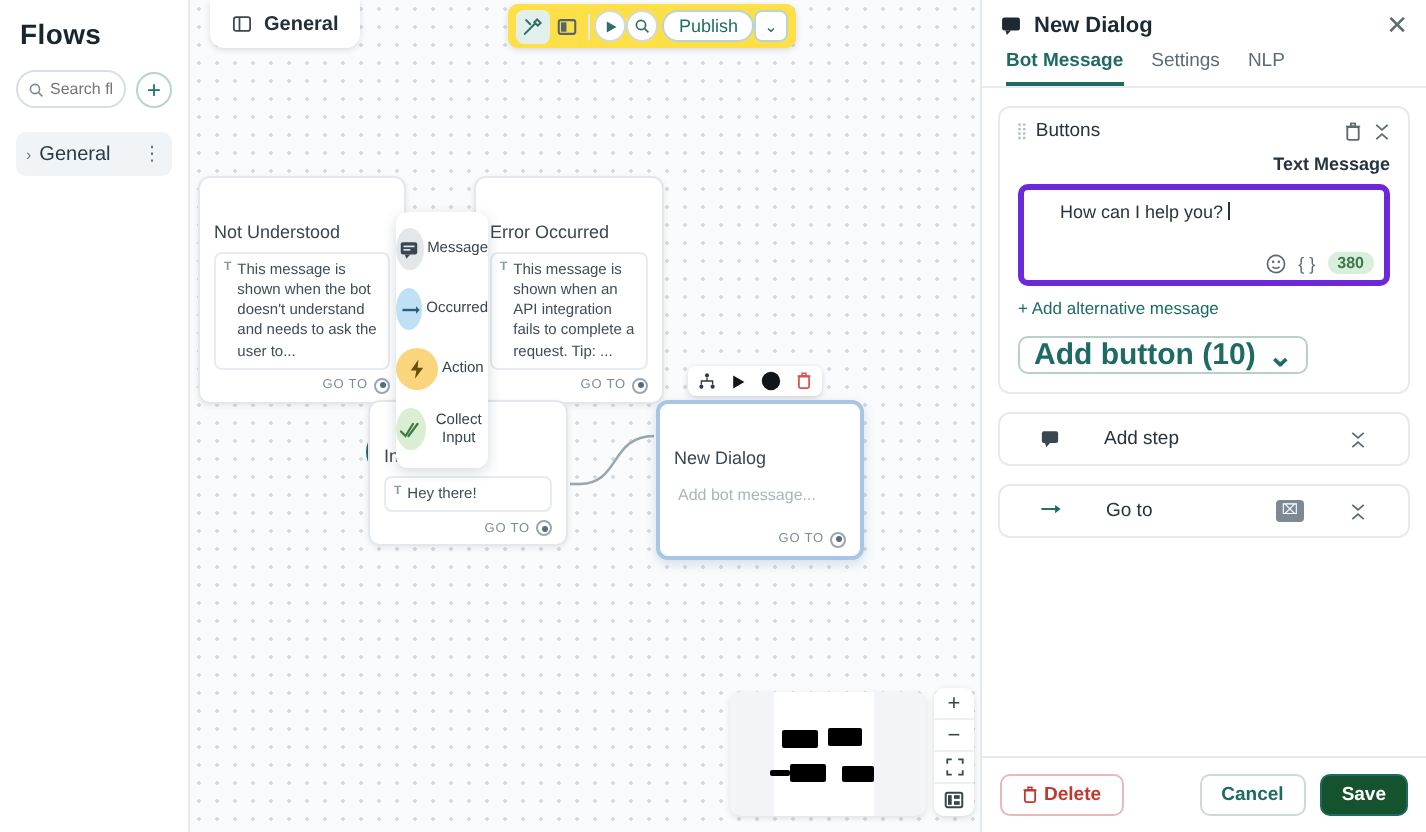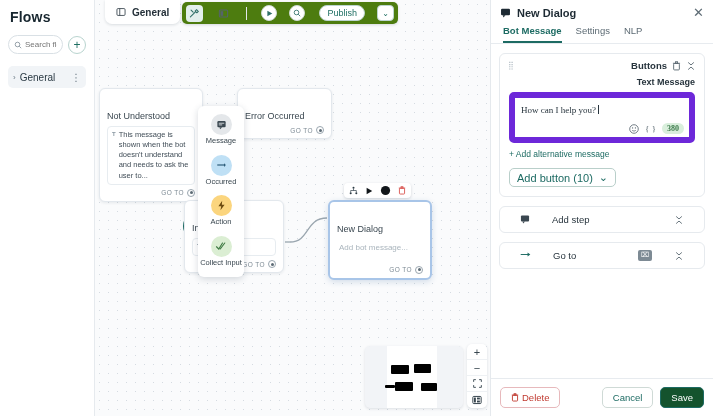--- a/index.html
+++ b/index.html
@@ -27,22 +27,22 @@
 
   
   .canvas-wrap { flex:1; position:relative; background:#fafbfc; overflow:hidden; }
   .dots-bg { position:absolute; inset:0;
       background-image: radial-gradient(#d5dbe1 0.8px, transparent 0.9px);
       background-size: 9px 9px; }
 
   .flow-chip { position:absolute; left:10px; top:0px; height:24px; background:#fff; border-radius:0 0 7px 7px;
       box-shadow:0 1px 3px rgba(20,40,60,.14); display:flex; align-items:center; gap:6px; padding:0 11px; font-size:10px; font-weight:bold; color:#243039; cursor:pointer;}
 
-  .top-tools { position:absolute; right:92px; top:2px; height:22px; background:#4d7c0f; border-radius:5px; box-shadow:0 1px 3px rgba(20,40,60,.16);
-      display:flex; align-items:center; gap:12px; padding:0 4px; }
+  .top-tools { position:absolute; right:92px; top:2px; height:22px; background:#fde047; border-radius:5px; box-shadow:0 1px 3px rgba(20,40,60,.16);
+      display:flex; align-items:center; gap:0; padding:0 4px; }
   .tt-btn { width:17px; height:17px; border-radius:4px; display:flex; align-items:center; justify-content:center; cursor:pointer; color:#2f6f68; }
   .tt-btn.active { background:#e3efed; }
   .tt-sep { width:1px; height:13px; background:#e2e7eb; margin:0 2px; }
   .tt-round { width:16px; height:16px; border:1px solid #cfdad4; border-radius:50%; display:flex;align-items:center;justify-content:center; color:#2f6f68; cursor:pointer; background:#fff;}
   .publish-btn { height:16px; border:1px solid #bcd4cf; border-radius:8px; padding:0 7px; font-size:9px; color:#1f6f63; display:flex; align-items:center; cursor:pointer; background:#fff; margin-left:2px;}
   .publish-caret { width:17px; height:16px; border:1px solid #bcd4cf; border-radius:4px; display:flex;align-items:center;justify-content:center; font-size:8px; color:#1f6f63; cursor:pointer; background:#fff;}
 
   
   .node { position:absolute; background:#fff; border:1px solid #e3e8ed; border-radius:6px; box-shadow:0 1px 3px rgba(25,45,65,.09); padding:22px 7px 4px 7px;}
   .node.sel { border:2px solid #a8c5e8; box-shadow:0 2px 6px rgba(40,90,150,.18); }
@@ -59,21 +59,21 @@
 
   
   .node-toolbar { position:absolute; display:flex; align-items:center; gap:7px; background:#fff; border-radius:4px; box-shadow:0 1px 3px rgba(20,40,60,.18); padding:2px 5px; }
   .node-toolbar div { cursor:pointer; display:flex; align-items:center; }
 
   
   .start-nub { position:absolute; left:88px; top:213px; width:26px; height:26px; border-radius:13px; background:#1d6b63; }
 
   
   .palette { position:absolute; left:103px; top:106px; width:46px; background:#fff; border-radius:6px; box-shadow:0 2px 7px rgba(25,45,65,.18); padding:8px 0 9px 0; display:flex; flex-direction:column; align-items:center; gap:9px; z-index:5;}
-  .pal-item { display:flex; flex-direction:column; align-items:center; gap:2px; cursor:pointer; width:100%;}
+  .pal-item { display:flex; align-items:center; gap:2px; cursor:pointer; width:100%;}
   .pal-ic { width:21px; height:21px; border-radius:50%; display:flex; align-items:center; justify-content:center; font-size:10px;}
   .pal-lb { font-size:7.5px; color:#39464f; text-align:center; line-height:1.15;}
 
   
   .minimap { position:absolute; right:27px; bottom:8px; width:98px; height:62px; background:#f2f4f7; border-radius:5px; box-shadow:0 1px 3px rgba(20,40,60,.13); overflow:hidden;}
   .mm-view { position:absolute; left:22px; top:0; width:50px; height:62px; background:#fff;}
   .mm-node { position:absolute; background:#000; border-radius:1px;}
   .zoom-ctl { position:absolute; right:3px; bottom:8px; width:20px; background:#fff; border-radius:5px; box-shadow:0 1px 3px rgba(20,40,60,.15); display:flex; flex-direction:column; align-items:center; }
   .zc-btn { width:20px; height:16px; display:flex; align-items:center; justify-content:center; font-size:11px; color:#38464f; cursor:pointer; border-bottom:1px solid #eef1f4;}
   .zc-btn:last-child{border-bottom:0;}
@@ -86,38 +86,38 @@
   .panel-head { display:flex; align-items:center; padding:6px 9px 0 9px; gap:6px;}
   .panel-title { font-size:11px; font-weight:bold; color:#1d2a33; flex:1;}
   .panel-close { font-size:13px; color:#5d6b74; cursor:pointer; line-height:1;}
   .tabs { display:flex; gap:14px; padding:6px 12px 0 12px; border-bottom:1px solid #e7ebef;}
   .tab { font-size:9.5px; color:#5d6b74; padding-bottom:5px; cursor:pointer; border-bottom:2px solid transparent;}
   .tab.active { color:#1d6b63; font-weight:bold; border-bottom-color:#1d6b63;}
   .panel-body { flex:1; overflow:hidden; padding:9px 8px 0 8px; }
 
   .card { border:1px solid #e6eaee; border-radius:6px; background:#fff; margin-bottom:9px;}
   .card-head { display:flex; align-items:center; gap:5px; padding:6px 8px;}
-  .card-title { font-size:9.5px; font-weight:bold; color:#27343d; flex:1;text-align:right;}
+  .card-title { font-size:9.5px; font-weight:normal; color:#27343d; flex:1;}
   .grip { color:#b3bdc5; font-size:8px; letter-spacing:-1px; cursor:grab;}
   .card-ic { color:#5d6b74; cursor:pointer; display:flex; align-items:center;}
   .card-body { padding:0 9px 9px 9px;}
   .field-label { font-size:9px; font-weight:bold; color:#27343d; margin-bottom:5px;text-align:right;}
-  .textarea { border:6px solid #6d28d9; border-radius:5px; height:51px; padding:5px 6px; position:relative;font-family:Liberation Serif, serif; }
+  .textarea { border:3px solid #6d28d9; border-radius:5px; height:51px; padding:5px 18px; position:relative; }
   .ta-text { font-size:9px; color:#27343d;}
   .caret { display:inline-block; width:1px; height:9px; background:#27343d; vertical-align:-1px; margin-left:2px;}
   .ta-tools { position:absolute; right:5px; bottom:3px; display:flex; align-items:center; gap:6px;}
   .ta-tools .ic { color:#5d6b74; font-size:9px; cursor:pointer;}
   .counter { background:#d9efdc; color:#3b7a4a; border-radius:8px; font-size:8px; padding:1px 5px; font-weight:bold;}
   .add-alt { font-size:8.5px; color:#1d6b63; margin-top:6px; cursor:pointer;}
-  .add-btn-sel { margin-top:9px; height:19px; border:1px solid #b9cfca; border-radius:5px; display:inline-flex; align-items:center; gap:6px; padding:0 7px; font-size:11px; color:#1d6b63; font-weight:normal; cursor:pointer;}
+  .add-btn-sel { margin-top:9px; height:19px; border:1px solid #b9cfca; border-radius:5px; display:inline-flex; align-items:center; gap:6px; padding:0 7px; font-size:15px; color:#1d6b63; font-weight:bold; cursor:pointer;}
   .row-card { border:1px solid #e6eaee; border-radius:6px; display:flex; gap:22px; padding:7px 20px; margin-bottom:9px; cursor:pointer;}
   .row-card .lbl { flex:1; font-size:9.5px; color:#27343d;}
   .kbd { background:#7d8a94; color:#fff; border-radius:2px; font-size:7px; padding:1px 3px;}
   .panel-foot { border-top:1px solid #e7ebef; padding:8px 9px; display:flex; align-items:center; gap:7px;}
-  .btn { height:21px; border-radius:5px; font-size:9.5px; display:flex; align-items:center; justify-content:center; cursor:pointer; padding:0 10px; font-weight:normal;}
+  .btn { height:21px; border-radius:5px; font-size:9.5px; display:flex; align-items:center; justify-content:center; cursor:pointer; padding:0 10px; font-weight:bold;}
   .btn-del { border:1px solid #e7b9bc; color:#c0392f; gap:3px;}
   .btn-cancel { border:1px solid #cfdad6; color:#1d6b63; margin-left:auto;}
   .btn-save { background:#14532d; color:#fff; border:1px solid #1d6b63;}
   svg { display:block; }
 </style>
 </head>
 <body>
 
 <div class="app">
 
@@ -199,20 +199,24 @@
       <div class="node-foot">
         <span class="goto-lbl">GO TO</span>
         <span class="goto-dot">
             <i></i>
           </span>
       </div>
     </div>
 
     <div class="node" style="left:142px; top:88px; width:95px;">
       <div class="node-title">Error Occurred</div>
+      <div class="node-body">
+        <span class="tt-mark">T</span>
+        <span class="node-text">This message is shown when an API integration fails to complete a request. Tip: ...</span>
+      </div>
       <div class="node-foot">
         <span class="goto-lbl">GO TO</span>
         <span class="goto-dot">
             <i></i>
           </span>
       </div>
     </div>
 
     <div class="node" style="left:89px; top:200px; width:100px;">
       <div class="node-title">Introduction</div>

